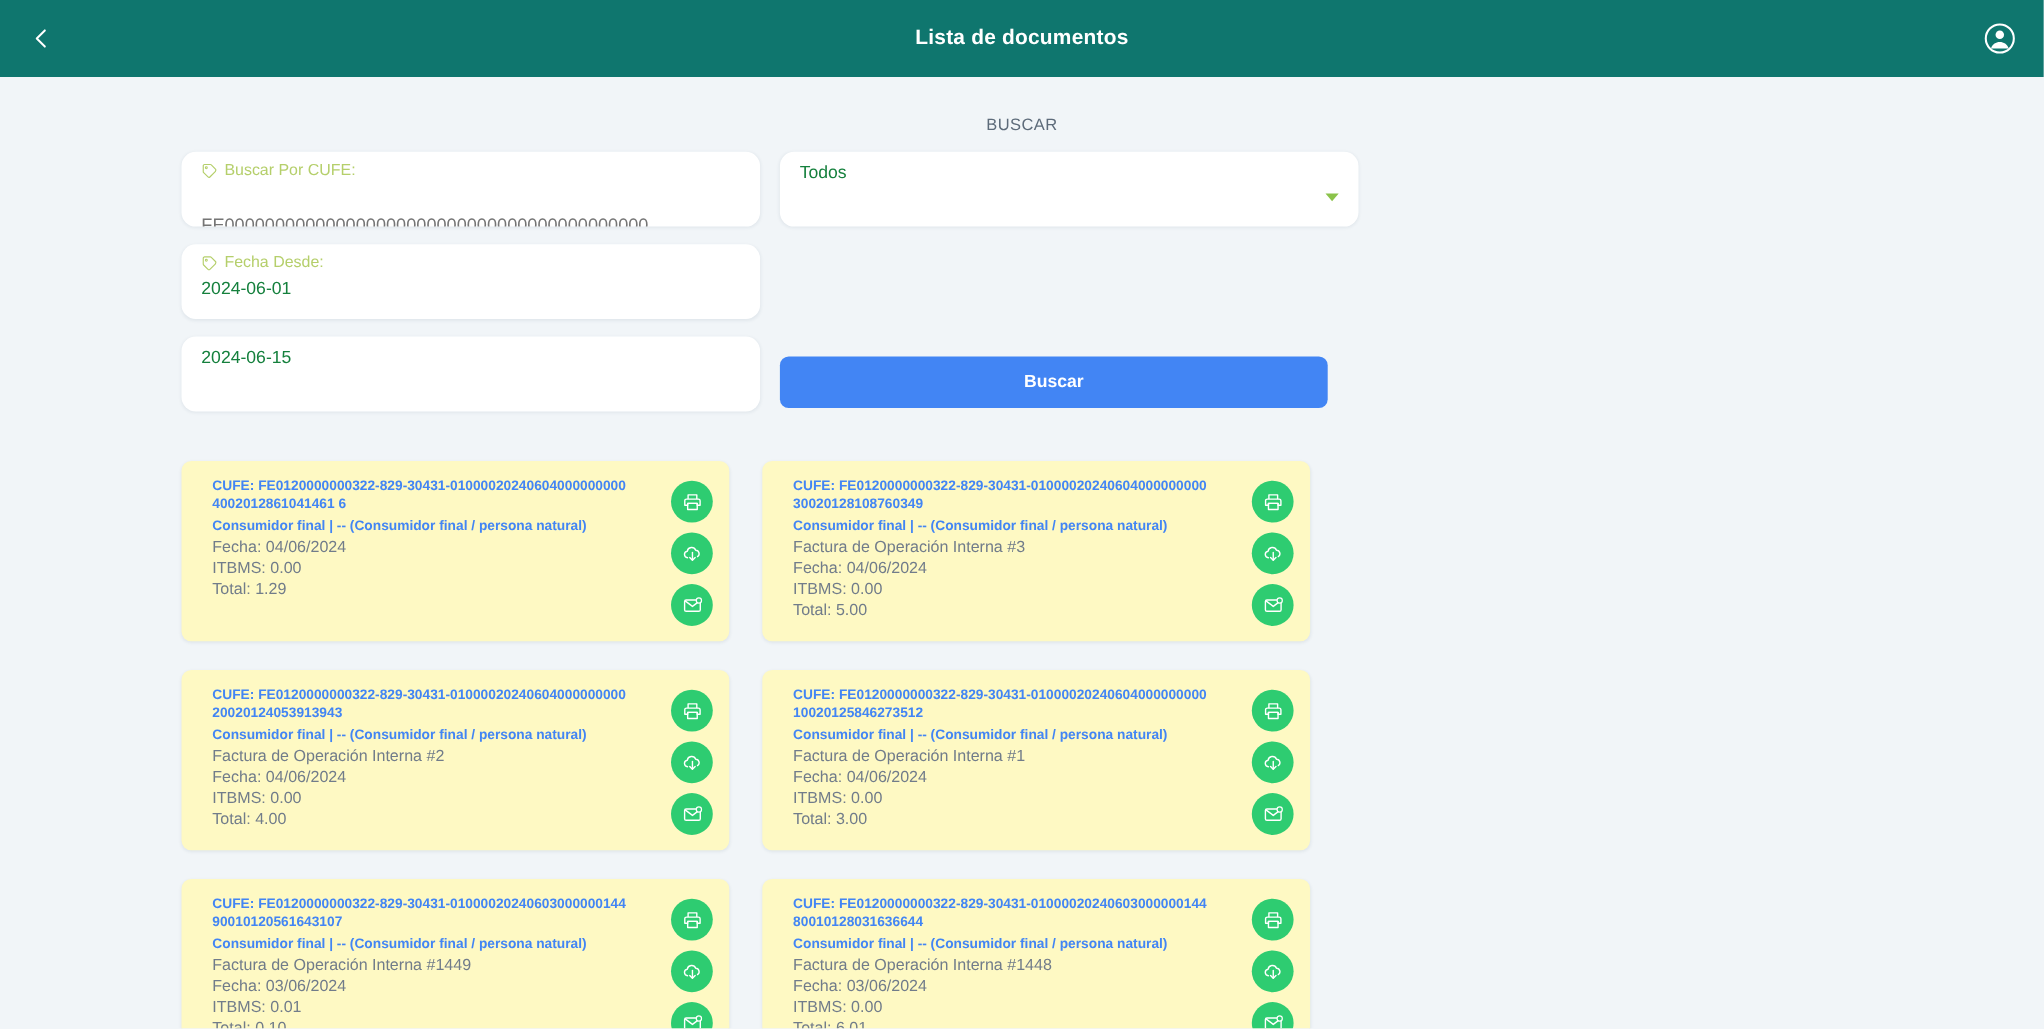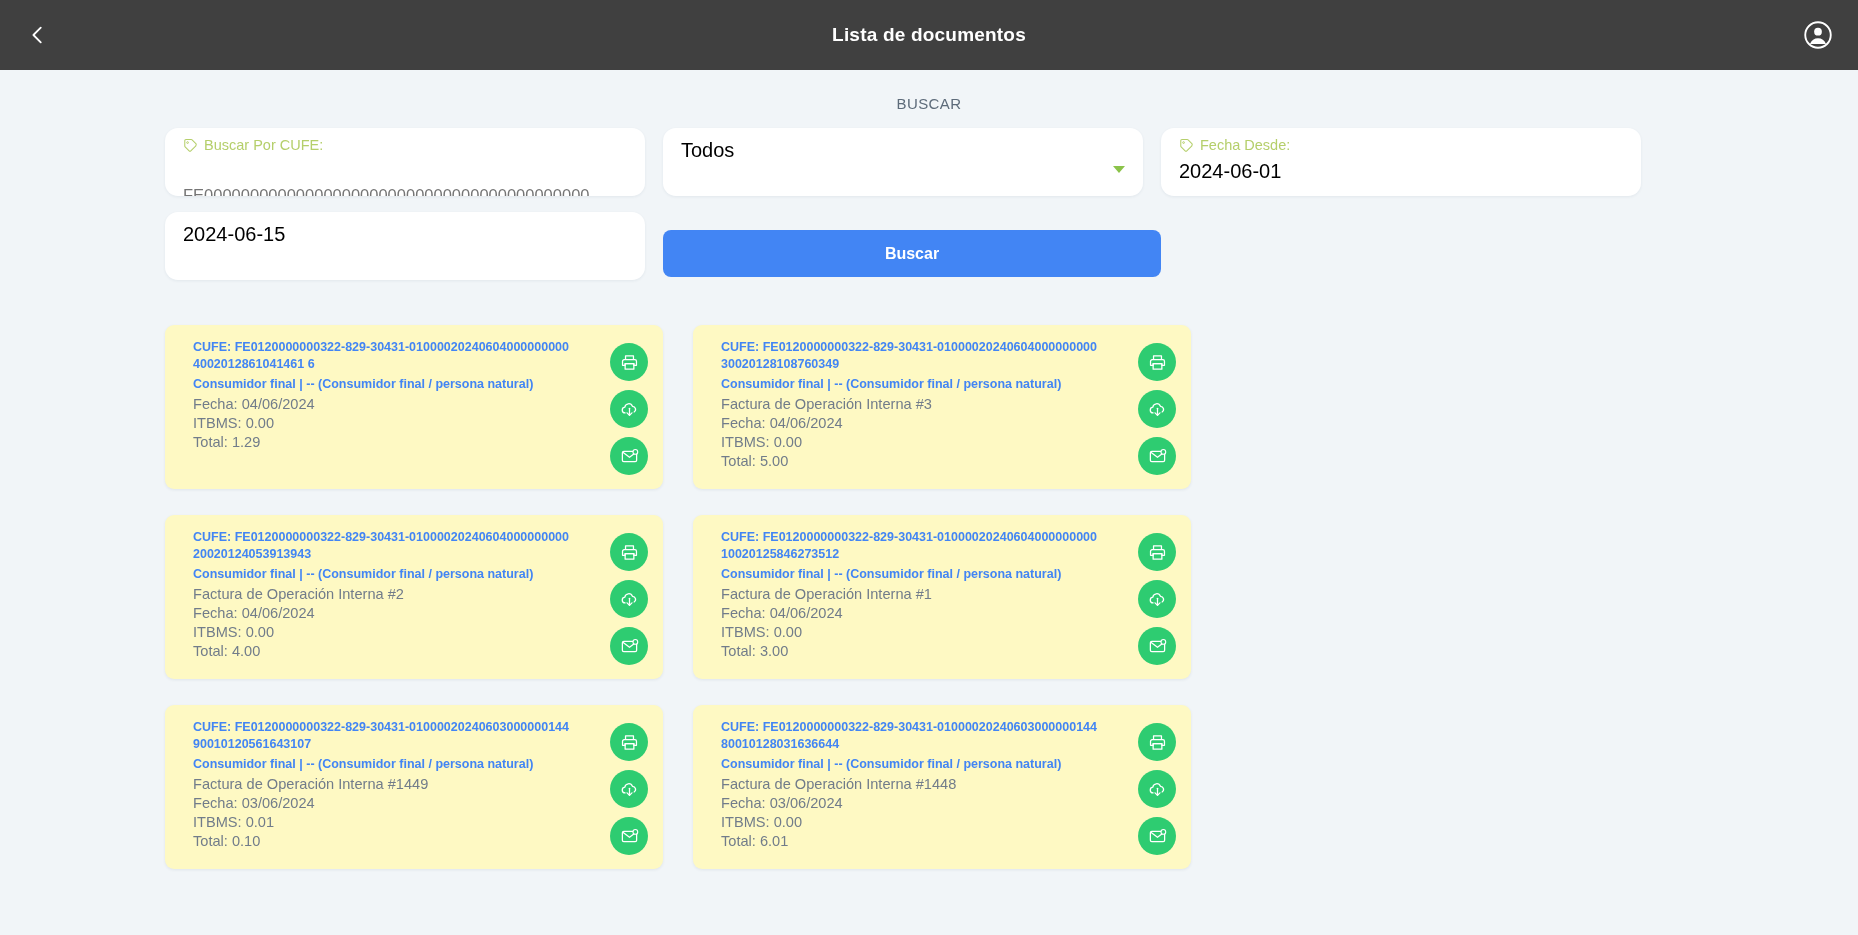--- a/index.html
+++ b/index.html
@@ -7,61 +7,61 @@
     width: 1858px; height: 935px;
     background: #f1f5f8;
     font-family: "Liberation Sans", sans-serif;
     overflow: hidden;
   }
   .page { width: 1858px; height: 935px; position: relative; display: flex; flex-direction: column; }
 
   
   .appbar {
     height: 70px; min-height: 70px;
-    background: #404040;
+    background: #0f766e;
     display: flex; align-items: center;
     position: relative;
     padding: 0 18px;
     gap: 31px;
   }
   .appbar-back { width: 40px; height: 40px; display: flex; align-items: center; justify-content: center; cursor: pointer; }
   .appbar-title {
     position: absolute; left: 0; right: 0; text-align: center;
     color: #ffffff; font-size: 19px; font-weight: bold; letter-spacing: .2px;
     pointer-events: none;
   }
   .appbar-account { margin-left: auto; width: 44px; height: 44px; display: flex; align-items: center; justify-content: center; cursor: pointer; }
 
   
-  .content { flex: 1; padding: 6px 0 0 0; overflow: hidden; }
+  .content { flex: 1; padding: 16px 0 0 0; overflow: hidden; }
   .section-label {
     text-align: center; color: #5d6b7a; font-size: 15px;
     padding: 19px 0 16px 0; letter-spacing: .4px;
   }
 
   
   .search-wrap { padding: 0 165px; }
   .search-grid { display: flex; flex-wrap: wrap; gap: 16px 18px; }
   .field-card {
     background: #ffffff;
     border-radius: 13px;
     box-shadow: 0 1px 3px rgba(30,50,80,.07);
-    width: 480px; height: 68px;
+    width: 526px; height: 68px;
     padding: 10px 18px 0 18px;
     display: flex; flex-direction: column; justify-content: flex-start;
     position: relative; overflow: hidden;
   }
   .field-label {
     color: #b5cf6b; font-size: 14.5px; font-weight: 400;
     display: flex; align-items: center; gap: 6px; line-height: 1.1;
     margin-bottom: 5px;
   }
   .tag-icon { display: inline-flex; width: 15px; height: 15px; }
   .field-value {
-    color: #000000; font-size: 20px; line-height: 1.2;
+    color: #15803d; font-size: 16px; line-height: 1.2;
     white-space: nowrap; overflow: hidden;
   }
   .field-value.placeholder { color: #c6ccd4; margin-top: 27px; }
   .select-caret {
     position: absolute; right: 18px; top: 38px;
     width: 0; height: 0;
     border-left: 6px solid transparent; border-right: 6px solid transparent;
     border-top: 7px solid #8bc34a;
     cursor: pointer;
   }

